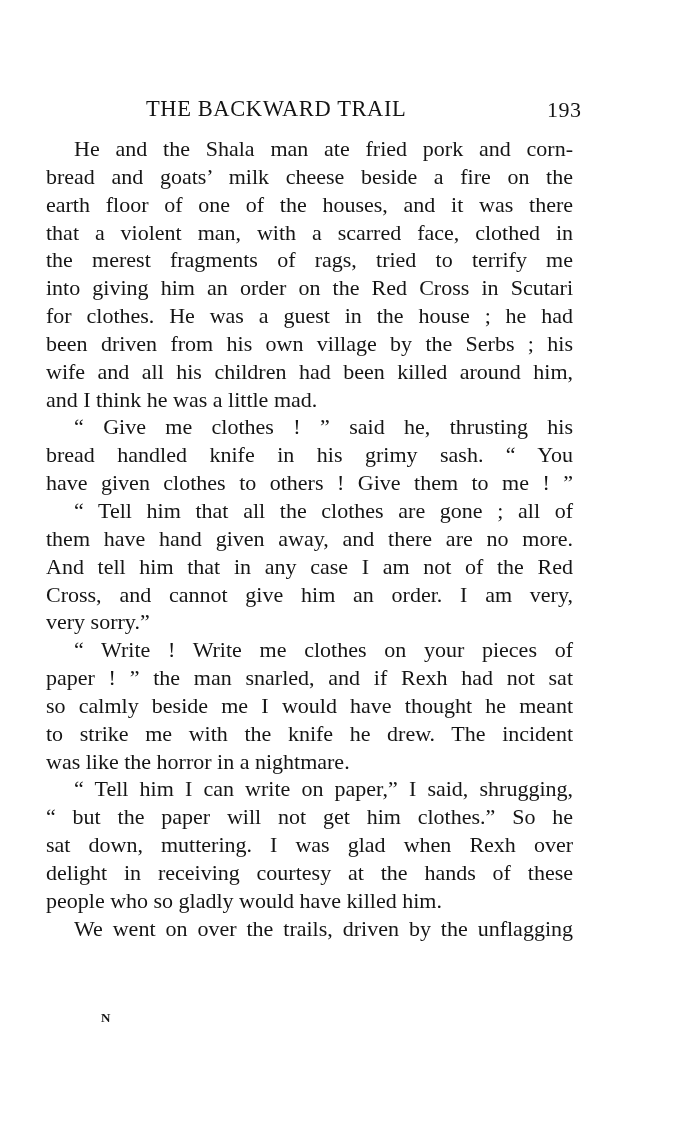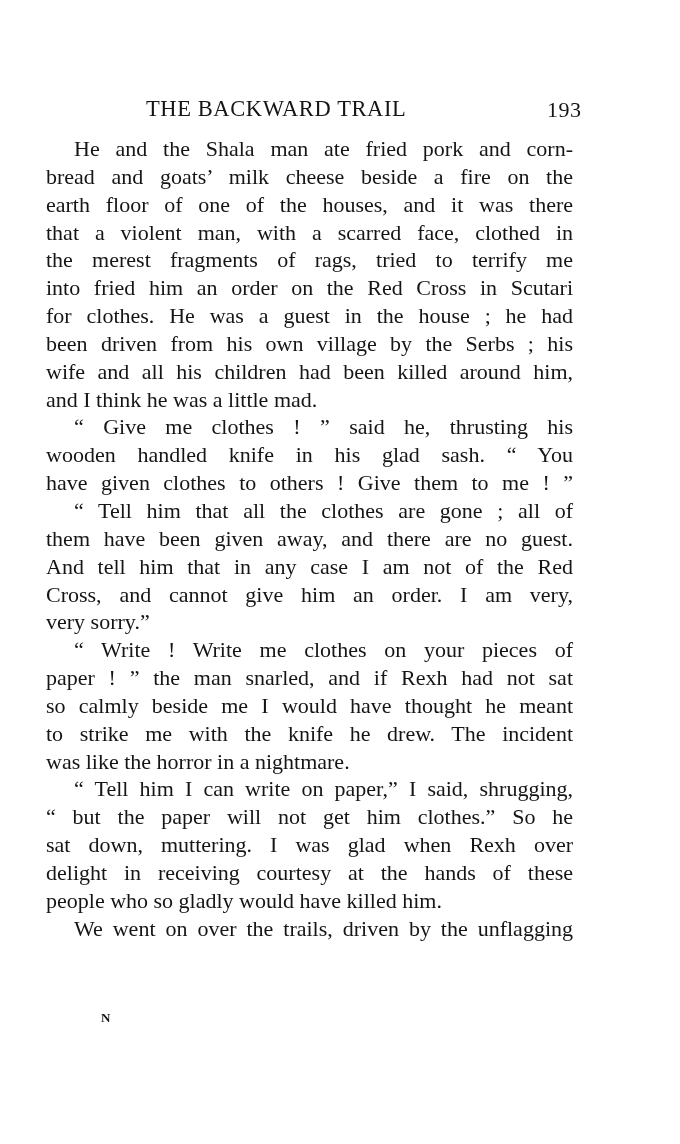--- a/index.html
+++ b/index.html
@@ -32,30 +32,30 @@
   <span class="running-title">THE BACKWARD TRAIL</span>
   <span class="page-number">193</span>
 </div>
 
 <div class="body-text" id="body-text">
     <div class="line indent">He and the Shala man ate fried pork and corn-</div>
     <div class="line">bread and goats’ milk cheese beside a fire on the</div>
     <div class="line">earth floor of one of the houses, and it was there</div>
     <div class="line">that a violent man, with a scarred face, clothed in</div>
     <div class="line">the merest fragments of rags, tried to terrify me</div>
-    <div class="line">into fried him an order on the Red Cross in Scutari</div>
+    <div class="line">into giving him an order on the Red Cross in Scutari</div>
     <div class="line">for clothes.  He was a guest in the house ;  he had</div>
     <div class="line">been driven from his own village by the Serbs ;  his</div>
     <div class="line">wife and all his children had been killed around him,</div>
     <div class="line last">and I think he was a little mad.</div>
     <div class="line indent">“ Give me clothes ! ” said he, thrusting his</div>
-    <div class="line">wooden handled knife in his glad sash.  “ You</div>
+    <div class="line">bread handled knife in his grimy sash.  “ You</div>
     <div class="line">have given clothes to others !  Give them to me ! ”</div>
     <div class="line indent">“ Tell him that all the clothes are gone ;  all of</div>
-    <div class="line">them have been given away, and there are no guest.</div>
+    <div class="line">them have hand given away, and there are no more.</div>
     <div class="line">And tell him that in any case I am not of the Red</div>
     <div class="line">Cross, and cannot give him an order.  I am very,</div>
     <div class="line last">very sorry.”</div>
     <div class="line indent">“ Write !  Write me clothes on your pieces of</div>
     <div class="line">paper ! ” the man snarled, and if Rexh had not sat</div>
     <div class="line">so calmly beside me I would have thought he meant</div>
     <div class="line">to strike me with the knife he drew.  The incident</div>
     <div class="line last">was like the horror in a nightmare.</div>
     <div class="line indent">“ Tell him I can write on paper,” I said, shrugging,</div>
     <div class="line">“ but the paper will not get him clothes.”  So he</div>

